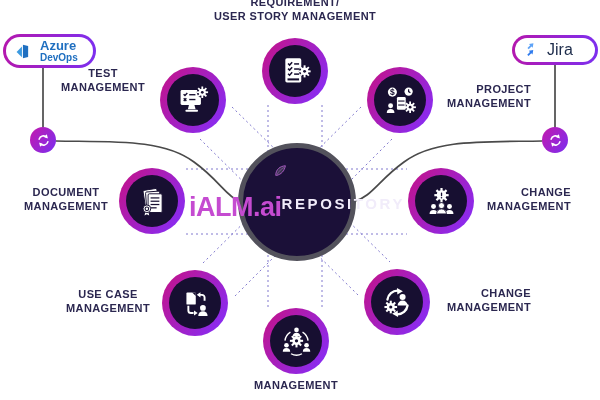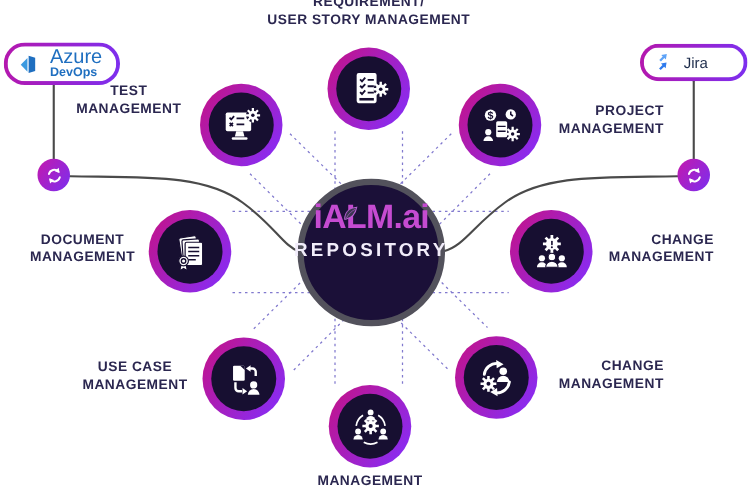--- a/index.html
+++ b/index.html
@@ -18,37 +18,37 @@
 
   
   .label{position:absolute;font-size:11px;line-height:13.5px;font-weight:700;
          color:#2b2750;letter-spacing:.4px;text-align:right;}
   .label span{display:block;}
   .label.ctr{text-align:center;}
 
   
   .center-circle{position:absolute;left:238px;top:143px;width:118px;height:118px;
         box-sizing:border-box;border:5px solid #53525c;border-radius:50%;
-        background:#1b1038;display:flex;flex-direction:column;align-items:center;
-        }
+        background:#1b1038;display:flex;flex-direction:row;align-items:center;
+        justify-content:center;}
   .center-title{font-size:27px;font-weight:800;color:#c54bd1;letter-spacing:-.5px;margin-top:10px;}
   .center-sub{font-size:15px;font-weight:600;color:#f1ecfa;letter-spacing:2.6px;margin-top:3px;}
   .leaf{position:absolute;left:31px;top:16px;}
 
   
   .pill{position:absolute;display:flex;align-items:center;gap:6px;box-sizing:border-box;
         border:3px solid transparent;border-radius:18px;padding:0 9px;
         background:linear-gradient(#fff,#fff) padding-box,
                    linear-gradient(95deg,#b517ad,#7c2ff0) border-box;}
   .pill-azure{left:3px;top:34px;width:93px;height:34px;}
   .pill-jira{left:512px;top:35px;width:86px;height:30px;border-radius:15px;}
   .azure-text{display:flex;flex-direction:column;line-height:1.02;color:#1f6fc0;}
-  .azure-text .t1{font-size:16px;font-weight:400;}
+  .azure-text .t1{font-size:13px;font-weight:700;}
   .azure-text .t2{font-size:10px;font-weight:700;}
-  .jira-text{font-size:12px;font-weight:500;color:#1c2b4a;}
+  .jira-text{font-size:16px;font-weight:500;color:#1c2b4a;}
 
   
   .sync{position:absolute;width:26px;height:26px;border-radius:50%;
         background:linear-gradient(125deg,#c419ad,#7a2ff0);
         display:flex;align-items:center;justify-content:center;}
   .sync-azure{left:30px;top:127px;}
   .sync-jira{left:542px;top:127px;}
 </style>
 </head>
 <body>

